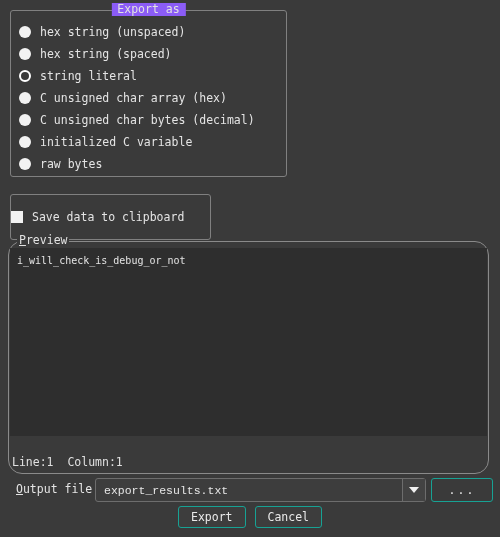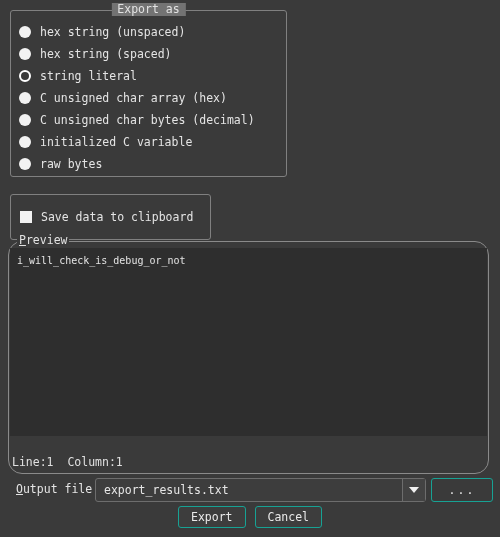--- a/index.html
+++ b/index.html
@@ -27,21 +27,21 @@
     height: 167px;
     border: 1px solid #808080;
     border-radius: 3px;
     box-sizing: border-box;
   }
   .groupbox-exportas-title {
     position: absolute;
     left: 50%;
     transform: translateX(-50%);
     top: -8px;
-    background: #737373;
+    background: #8b5cf6;
     padding: 0 6px;
     font-size: 11.5px;
     color: #e2e2e2;
     white-space: nowrap;
     line-height: 13px;
   }
   .radio-list {
     position: absolute;
     left: 8px;
     top: 10px;
@@ -78,21 +78,21 @@
     position: absolute;
     left: 10px;
     top: 194px;
     width: 201px;
     height: 46px;
     border: 1px solid #808080;
     border-radius: 3px;
     box-sizing: border-box;
     display: flex;
     align-items: center;
-    padding-left: 9px;
+    padding-left: 0;
   }
   .checkbox-mark {
     width: 12px;
     height: 12px;
     background: #f2f2f2;
     margin-right: 9px;
     flex: 0 0 auto;
   }
   .checkbox-label {
     font-size: 11.5px;
@@ -172,20 +172,21 @@
     left: 79px;
     top: 0;
     width: 331px;
     height: 24px;
     border: 1px solid #6d6d6d;
     border-radius: 3px;
     background: #3d3d3d;
     box-sizing: border-box;
     display: flex;
     align-items: center;
+    font-family: Liberation Mono, monospace;
   }
   .combo-value {
     flex: 1 1 auto;
     padding-left: 8px;
     font-size: 11.5px;
     color: #e6e6e6;
     white-space: nowrap;
     overflow: hidden;
   }
   .combo-arrow-btn {

